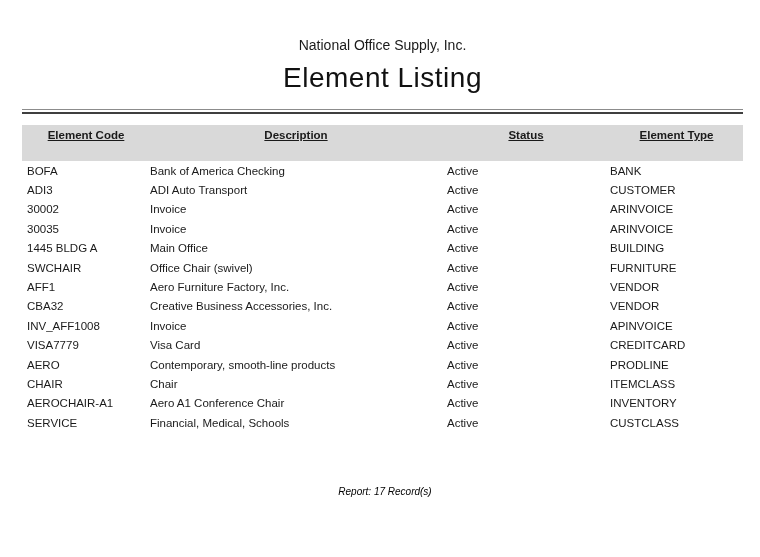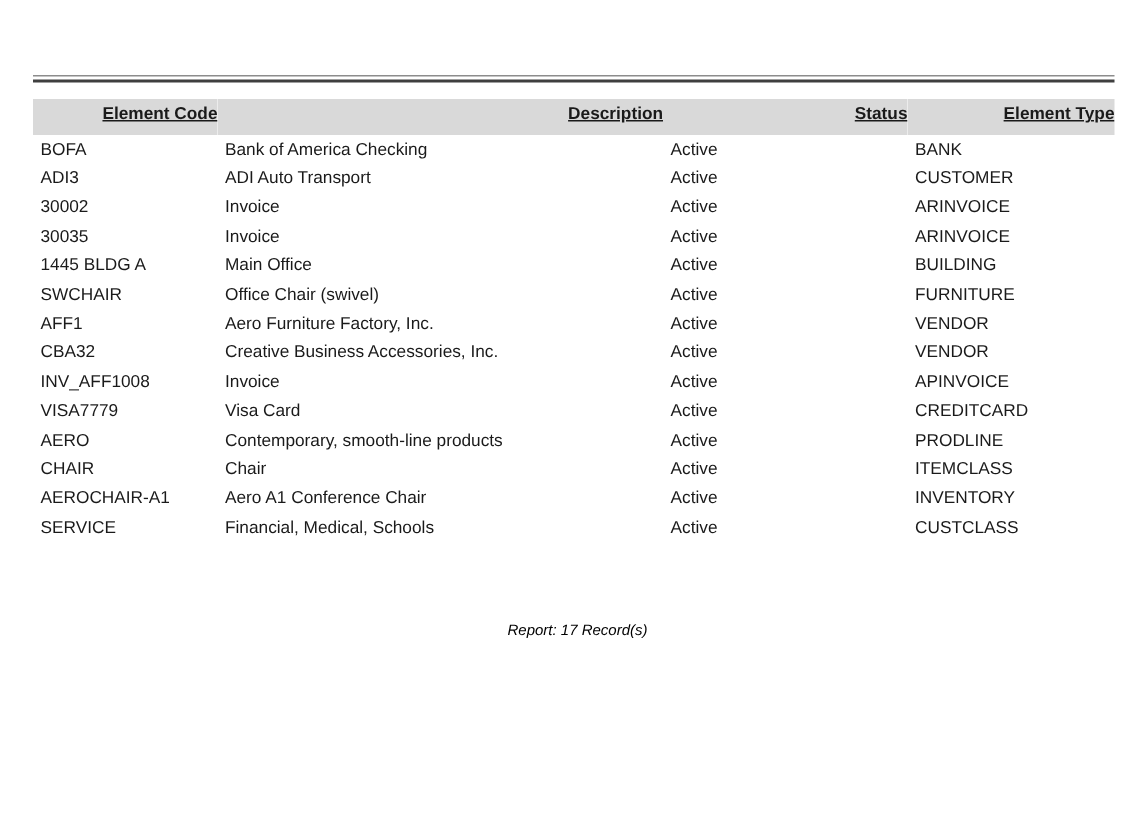--- a/index.html
+++ b/index.html
@@ -46,22 +46,22 @@
     width: 721px;
     font-size: 11.5px;
   }
   table.report-table col.c-code  { width: 123px; }
   table.report-table col.c-desc  { width: 297px; }
   table.report-table col.c-stat  { width: 163px; }
   table.report-table col.c-type  { width: 138px; }
   table.report-table th {
     background: var(--band, #d9d9d9);
     height: 20px;
-    text-align: right;
-    padding: 0 0 4px 5px;
+    text-align: center;
+    padding: 0 0 16px 5px;
     font-weight: bold;
     white-space: nowrap;
     overflow: hidden;
   }
   table.report-table th .hdr-text {
     text-decoration: underline;
   }
   table.report-table td {
     height: 19.4px;
     padding: 0 0 0 5px;
@@ -77,20 +77,24 @@
     font-style: italic;
     color: #000000;
     text-align: center;
   }
 </style>
 </head>
 <body>
 
 <div class="page">
 
+  <div class="report-header">
+    <div class="company-name">National Office Supply, Inc.</div>
+    <div class="report-title">Element Listing</div>
+  </div>
 
   <div class="double-rule"></div>
 
   <table class="report-table">
     <colgroup>
       <col class="c-code">
       <col class="c-desc">
       <col class="c-stat">
       <col class="c-type">
     </colgroup>

